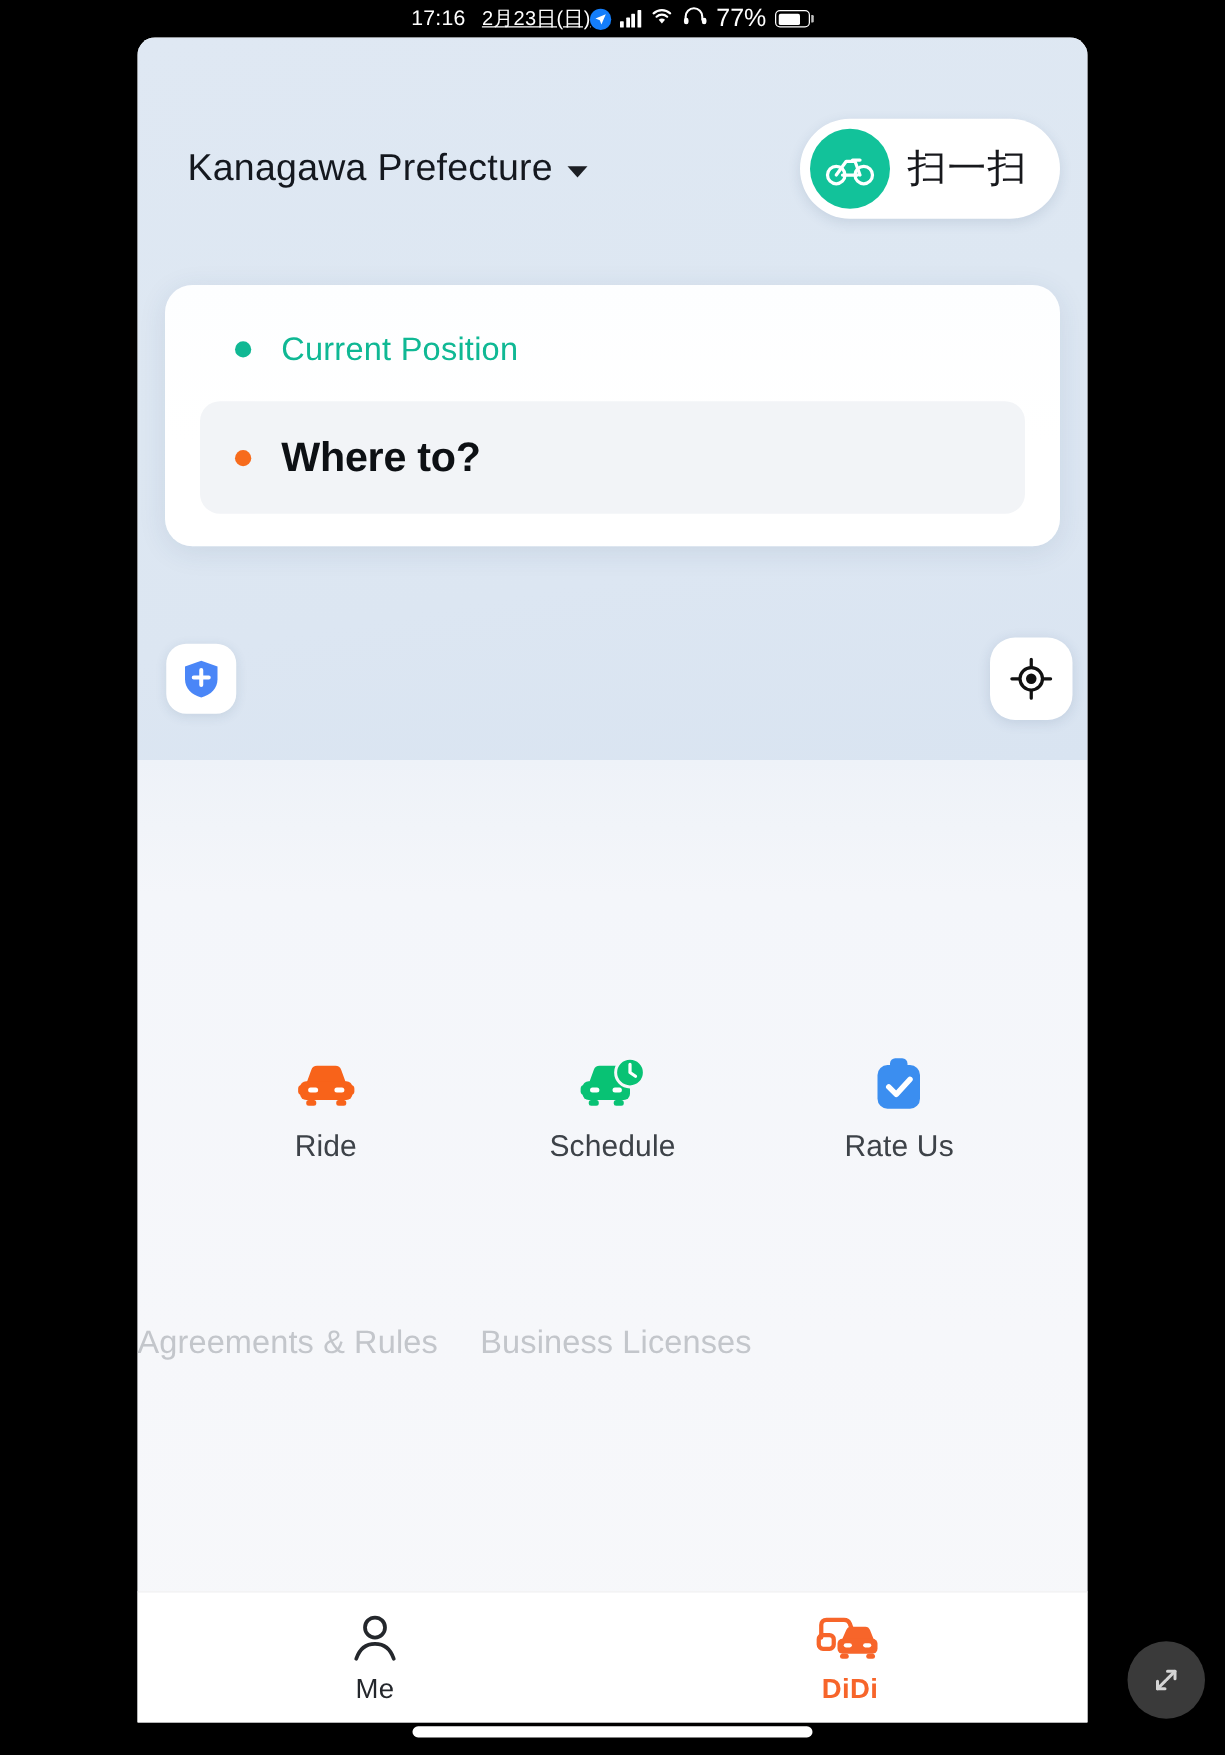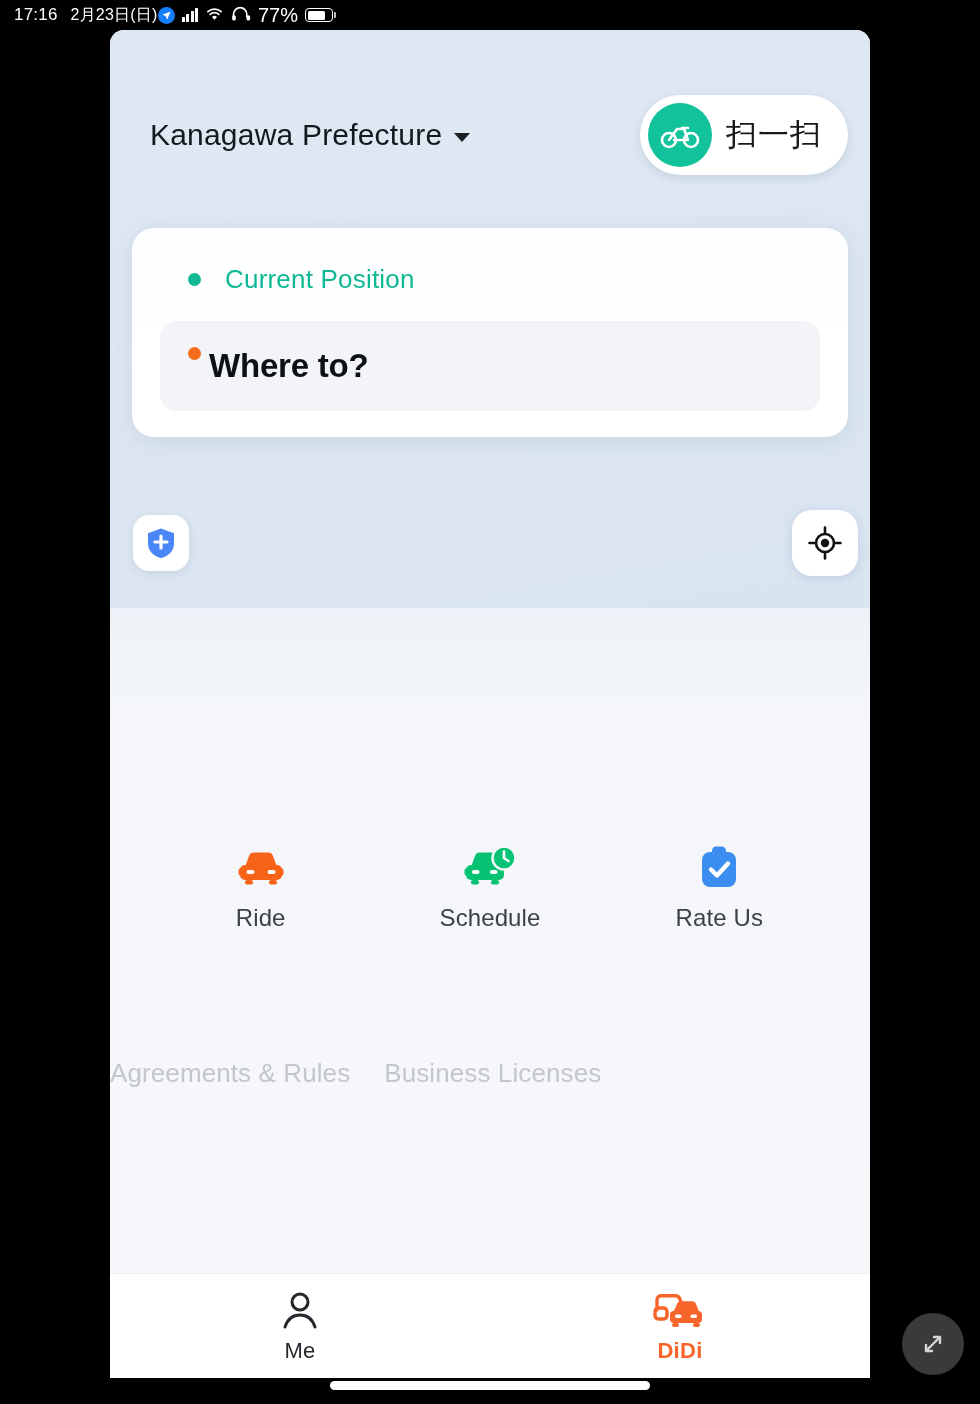--- a/index.html
+++ b/index.html
@@ -7,26 +7,26 @@
     width:980px; height:1404px;
     background:#000;
     font-family:"Liberation Sans", sans-serif;
     overflow:hidden;
   }
   #screen { position:relative; width:980px; height:1404px; background:#000; }
 
   
   .statusbar {
     position:absolute; top:0; left:0; width:980px; height:30px;
-    display:flex; align-items:center; justify-content:flex-start;
+    display:flex; align-items:center; justify-content:center;
     padding:0 14px; color:#fff; z-index:40;
   }
   .sb-left { display:flex; align-items:baseline; gap:13px; font-size:17px; letter-spacing:.2px; }
   .sb-time { font-size:17px; }
-  .sb-date { font-size:16px; }
+  .sb-date { font-size:16px;text-decoration:underline; }
   .sb-right { display:flex; align-items:center; gap:7px; font-size:16px; }
   .loc-badge {
     width:17px; height:17px; border-radius:50%; background:#147efb;
     display:inline-flex; align-items:center; justify-content:center;
   }
   .bars { display:flex; align-items:flex-end; gap:1.5px; height:14px; }
   .bars i { display:block; width:3px; background:#fff; border-radius:.5px; }
   .bars i:nth-child(1){height:5px;} .bars i:nth-child(2){height:8px;}
   .bars i:nth-child(3){height:11px;} .bars i:nth-child(4){height:14px;}
   .batt { display:flex; align-items:center; gap:1px; }
@@ -137,21 +137,21 @@
     box-shadow:0 4px 22px rgba(40,70,110,.10);
   }
   .origin-row {
     display:flex; align-items:center; gap:24px; padding:6px 4px 26px 28px;
     cursor:pointer;
   }
   .d-teal { width:13px;height:13px;border-radius:50%;background:#10b894;flex:none; }
   .d-orange { width:13px;height:13px;border-radius:50%;background:#f76b1c;flex:none; }
   .origin-text { font-size:26px; color:#0fb894; letter-spacing:.2px; }
   .dest-row {
-    display:flex; gap:8px;
+    display:flex; align-items:center; gap:24px;
     background:#f2f4f7; border-radius:16px;
     padding:26px 4px 26px 28px; cursor:pointer;
   }
   .dest-text { font-size:33px; font-weight:700; color:#0d1014; letter-spacing:-.2px; }
 
   .actions {
     margin-top:236px; display:flex; align-items:flex-start;
     padding:0 36px;
   }
   .action { flex:1; display:flex; flex-direction:column; align-items:center; gap:14px; cursor:pointer; }

